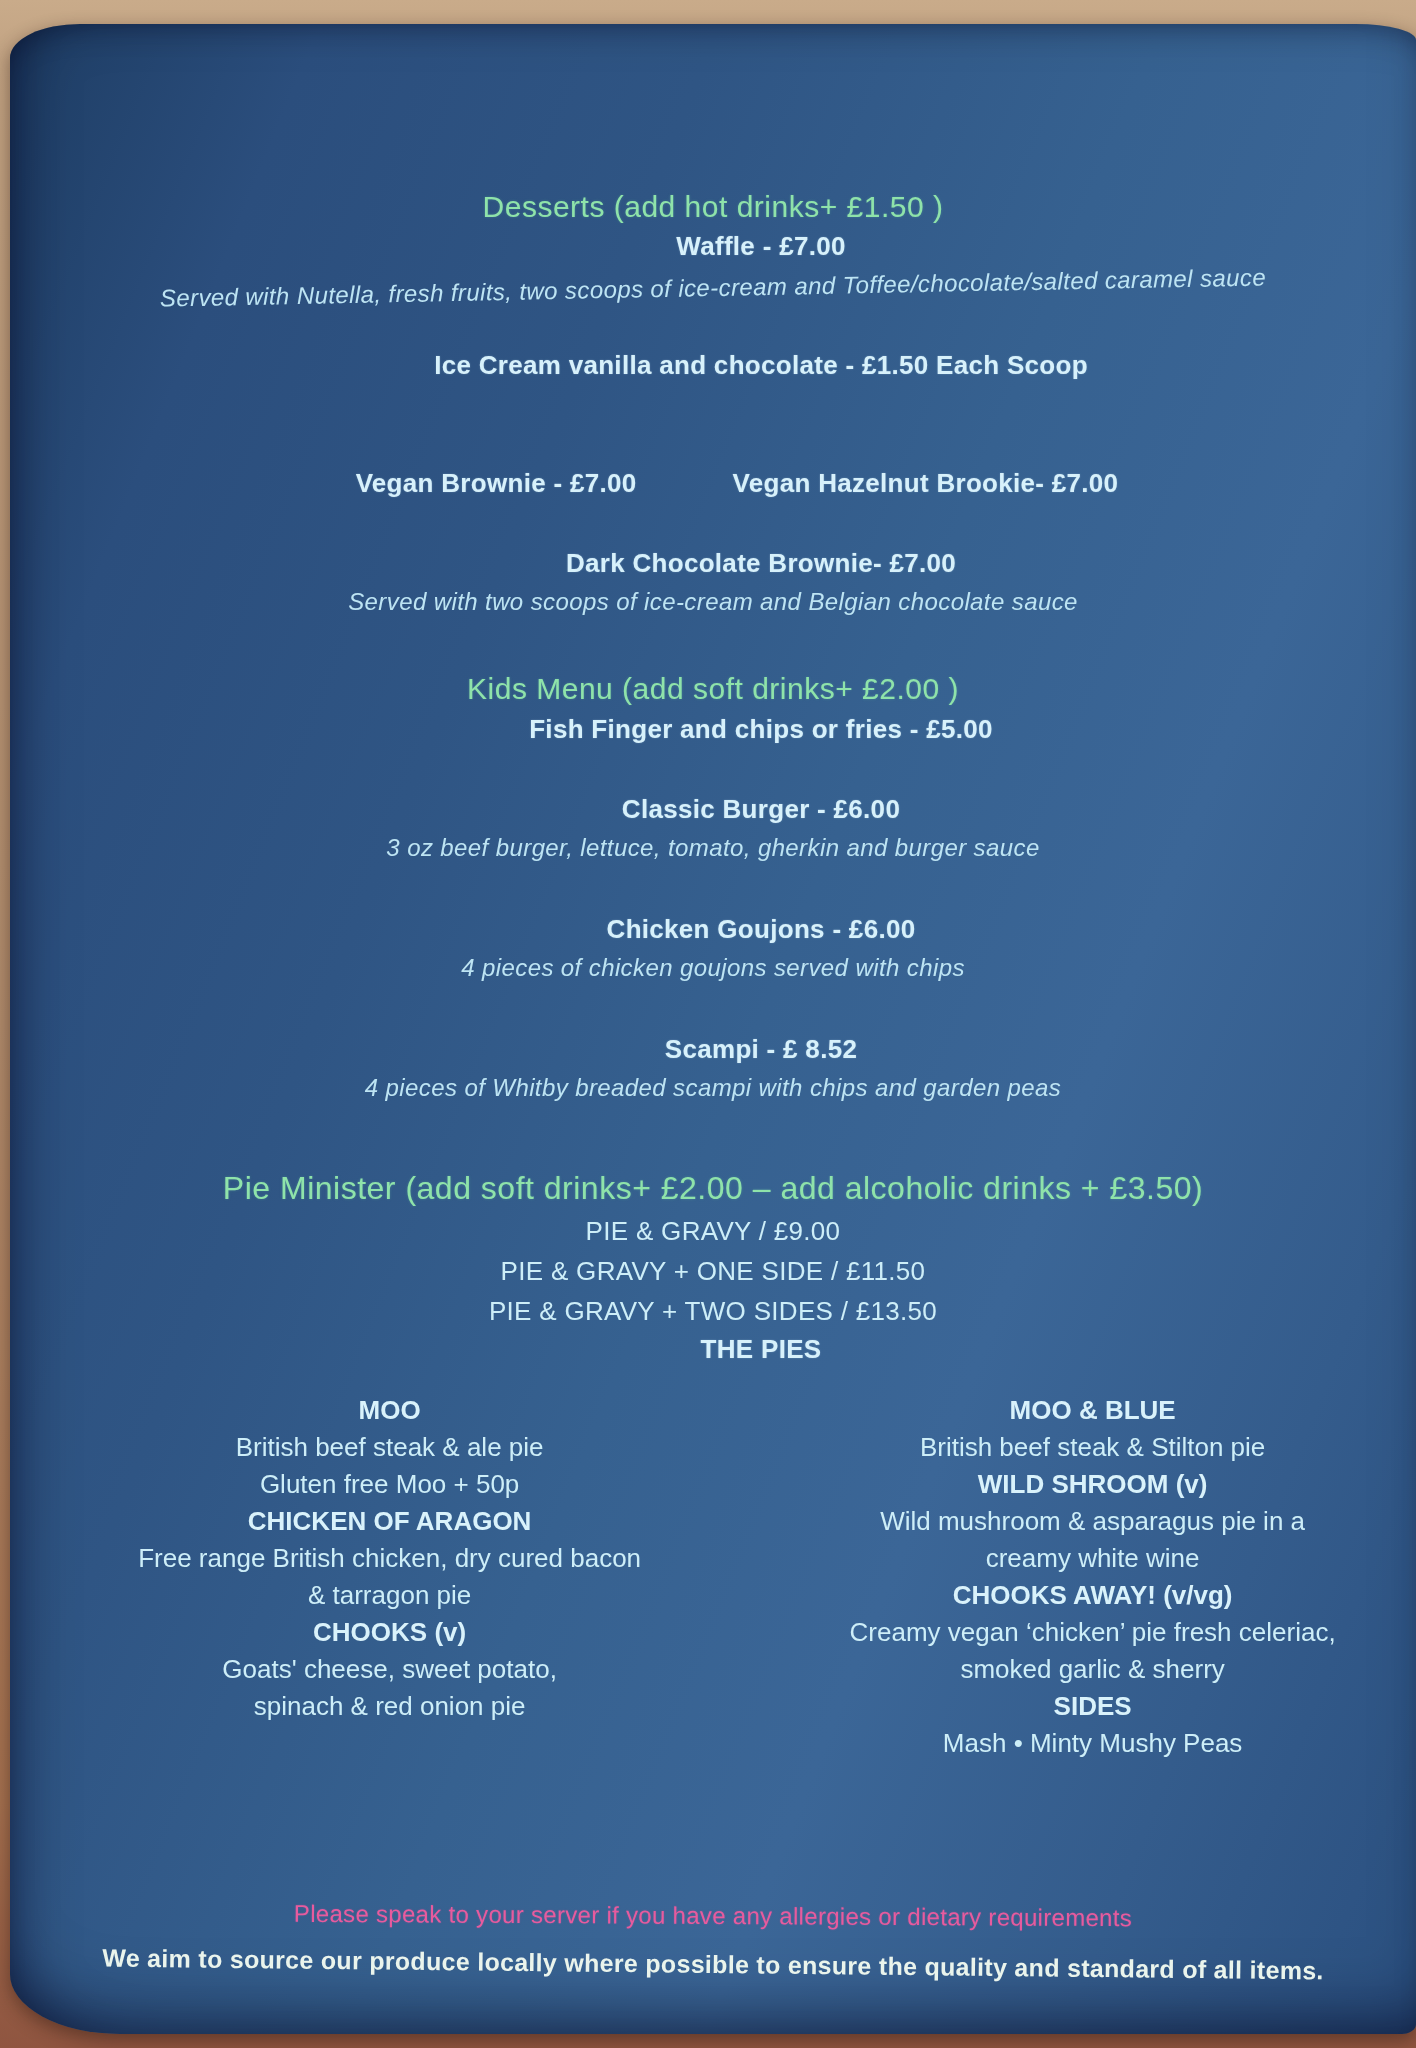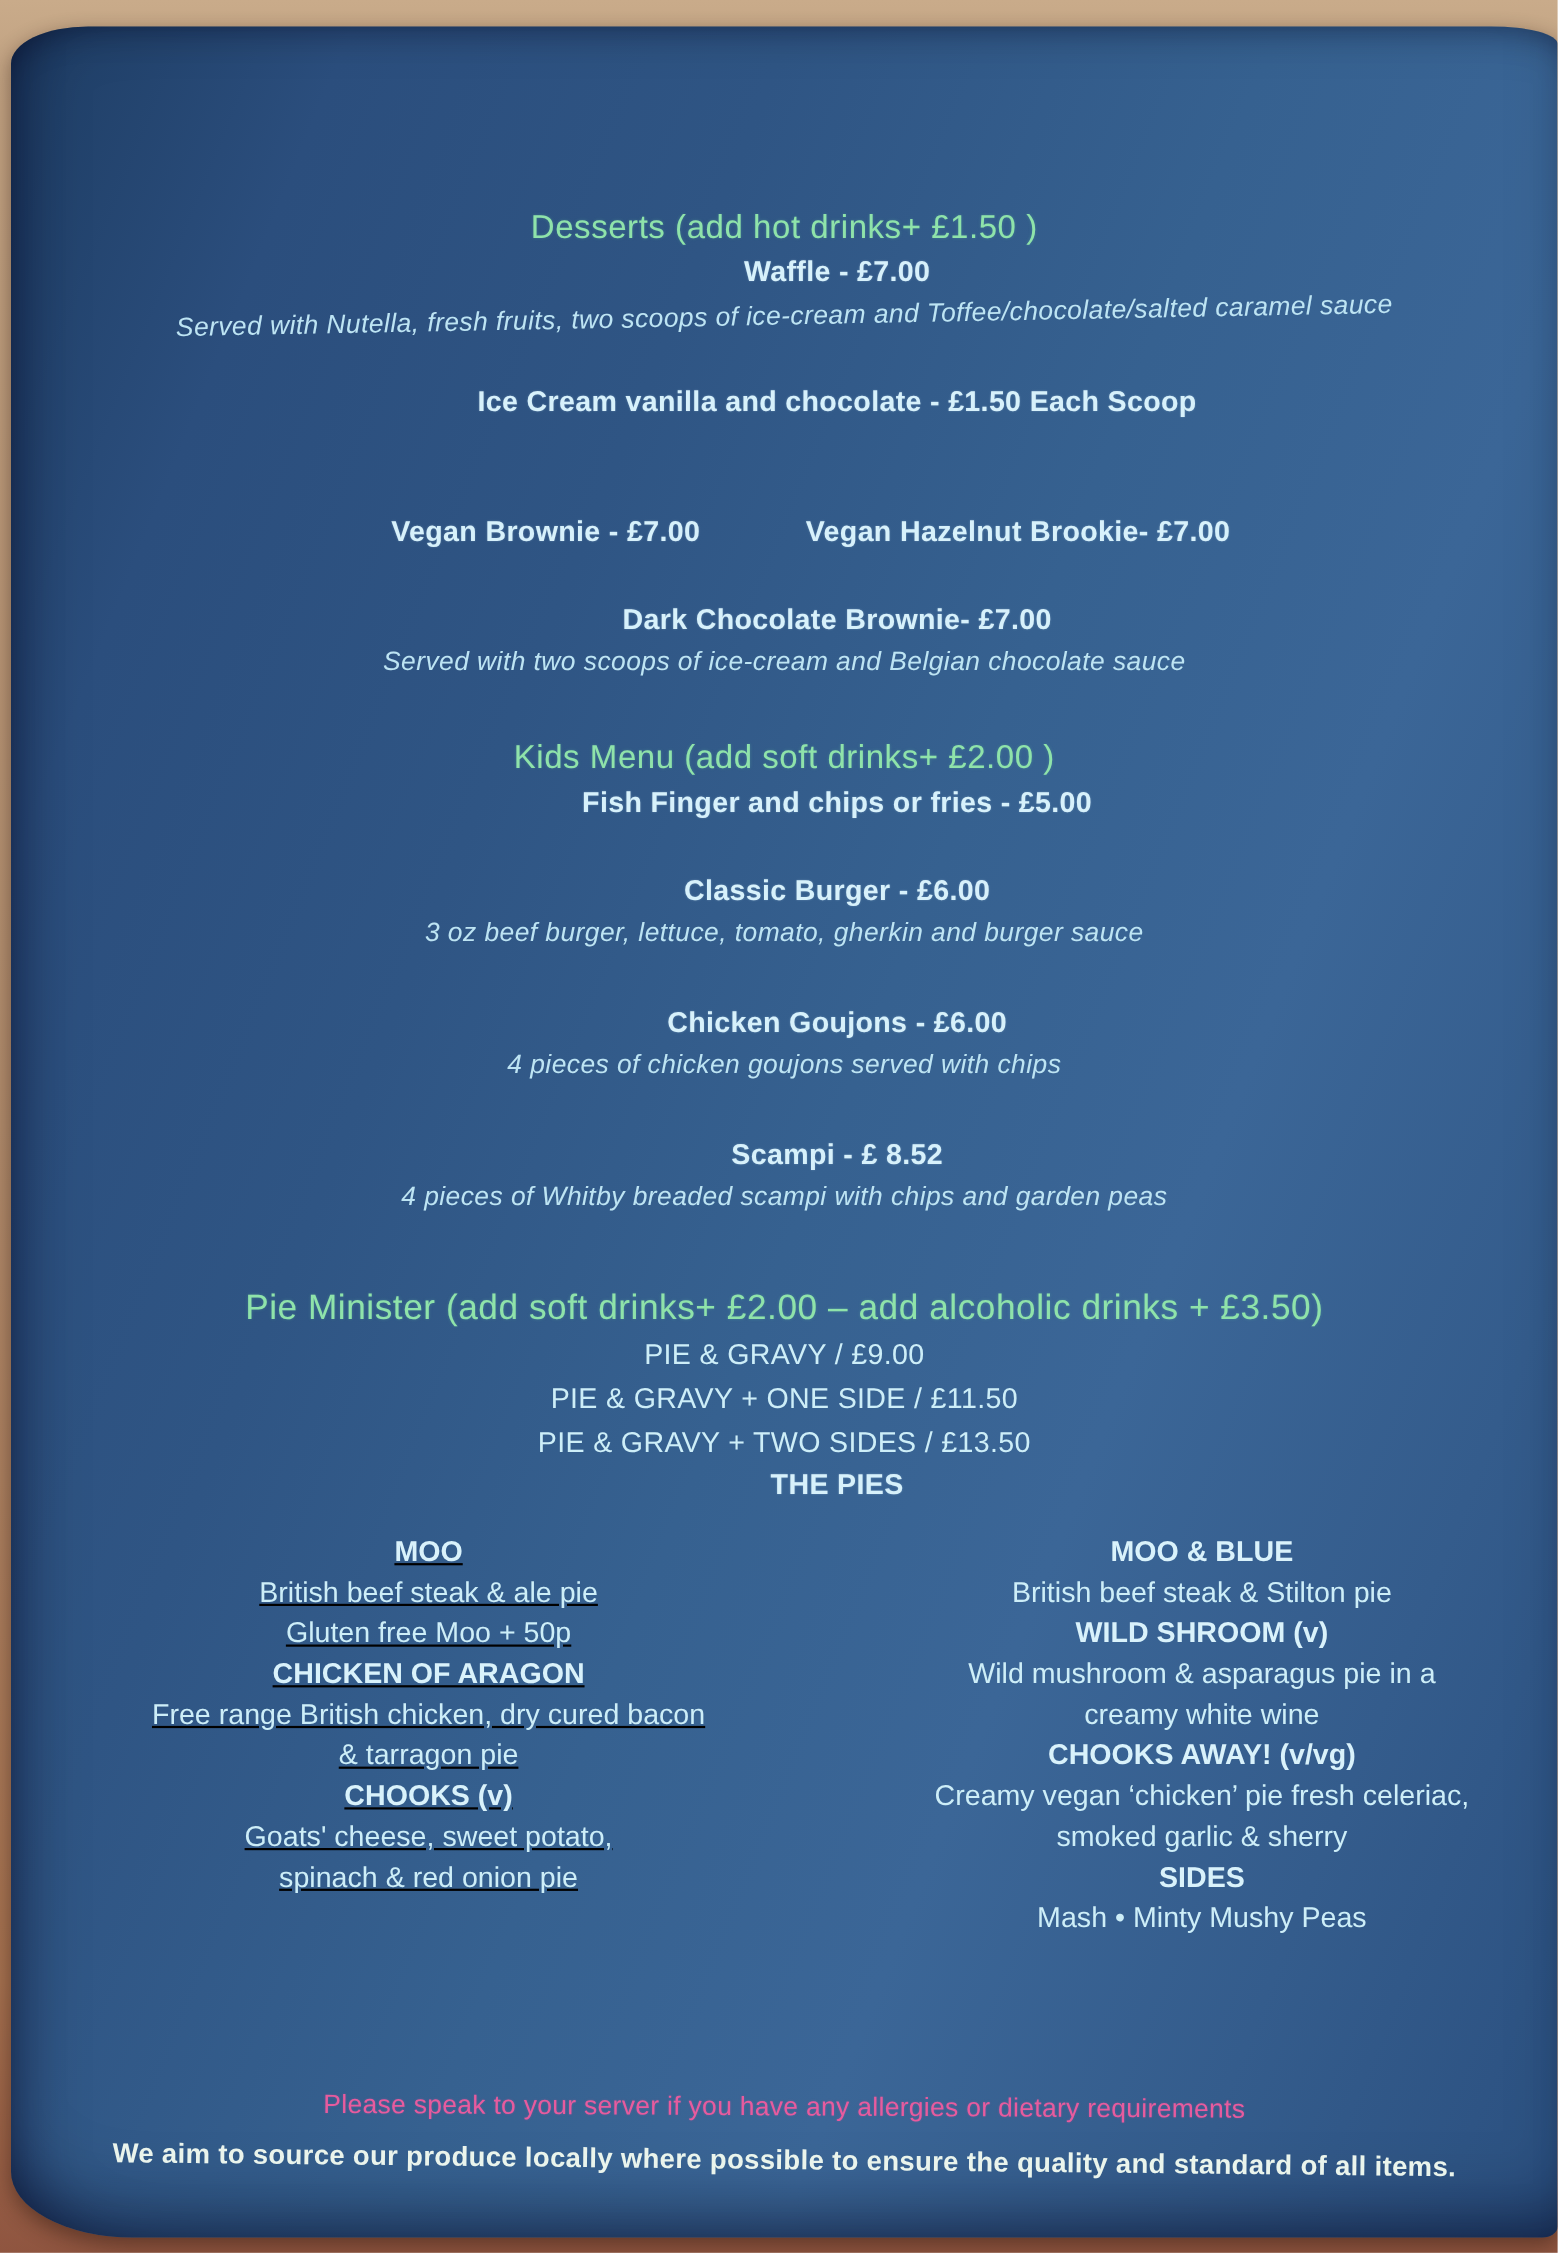--- a/index.html
+++ b/index.html
@@ -55,21 +55,21 @@
   }
   .brownie-row{
     position:absolute;left:0;width:100%;
     display:flex;justify-content:center;gap:48px;
   }
   .pies-columns{
     position:absolute;left:0;width:100%;
     display:flex;
   }
   .pie-col{text-align:center;}
-  .pie-col-left{width:54%;text-decoration:underline;}
+  .pie-col-left{width:54%;}
   .pie-col-right{width:46%;}
   .pie-line{
     font-size:26px;line-height:37px;
     color:#cdeef8;
     white-space:nowrap;
   }
   .pl-bold{font-weight:700;color:#d9f2fb;}
   .notice{
     font-size:24px;
     color:#e75b9e;

